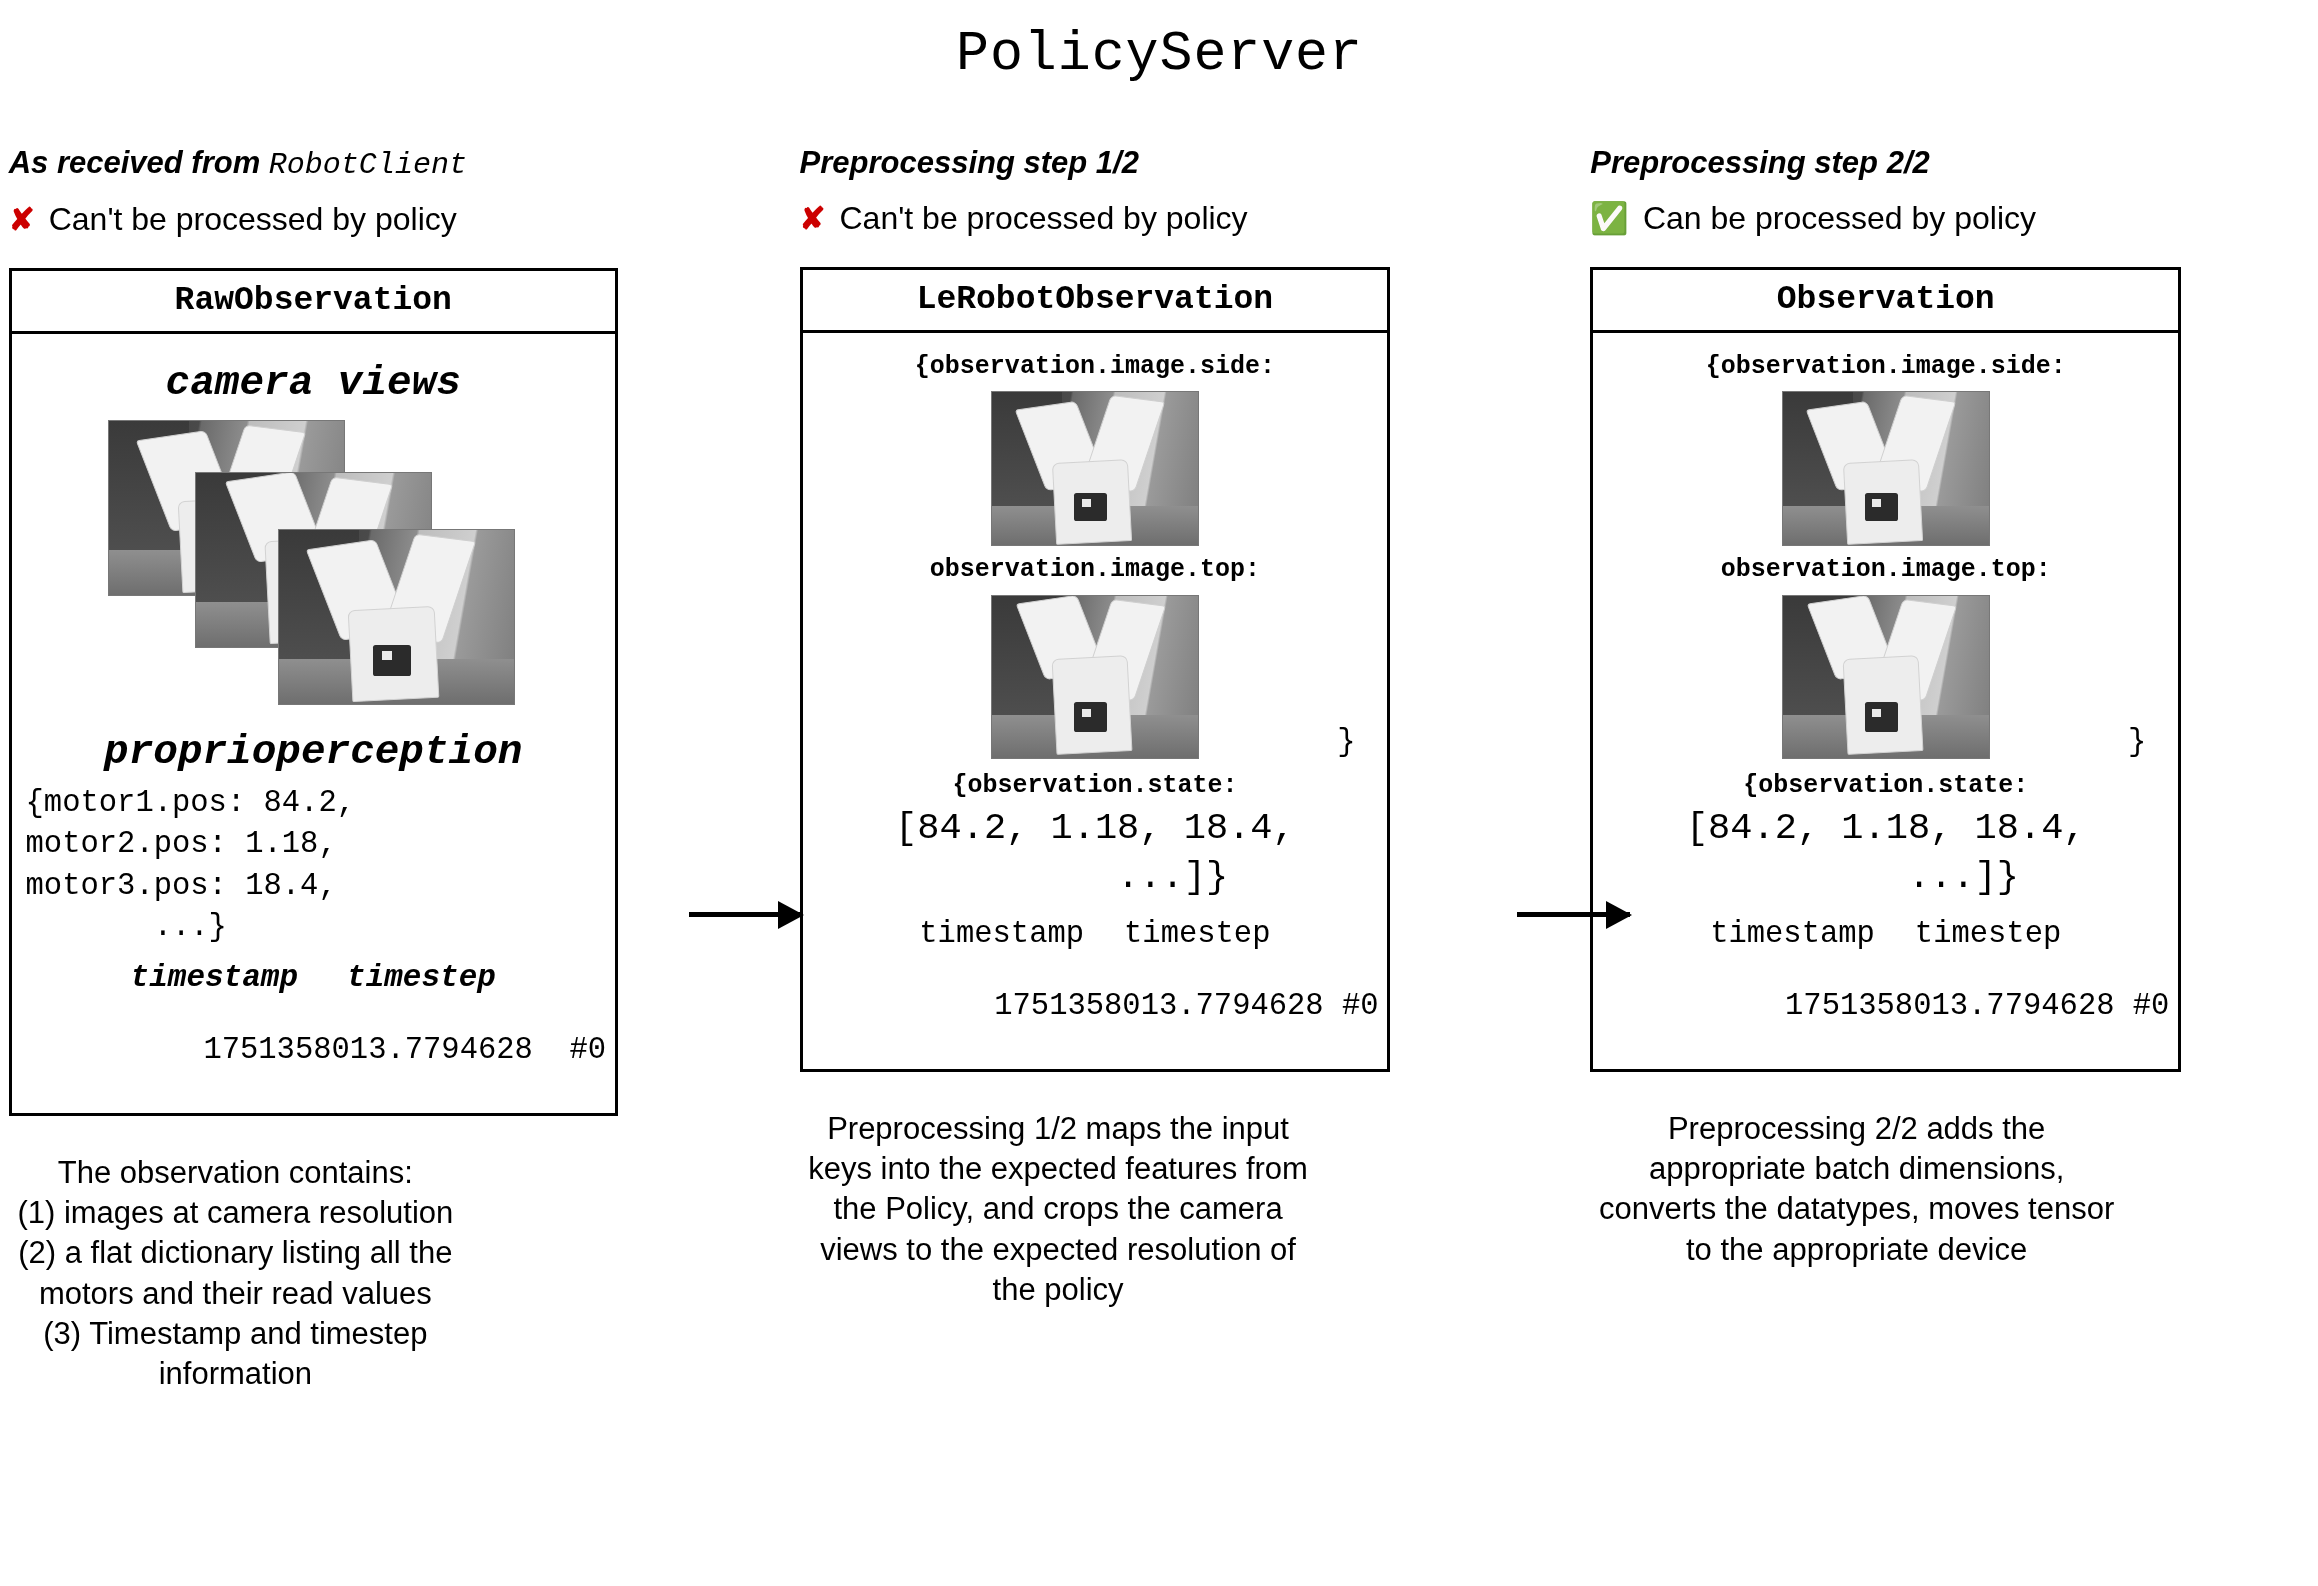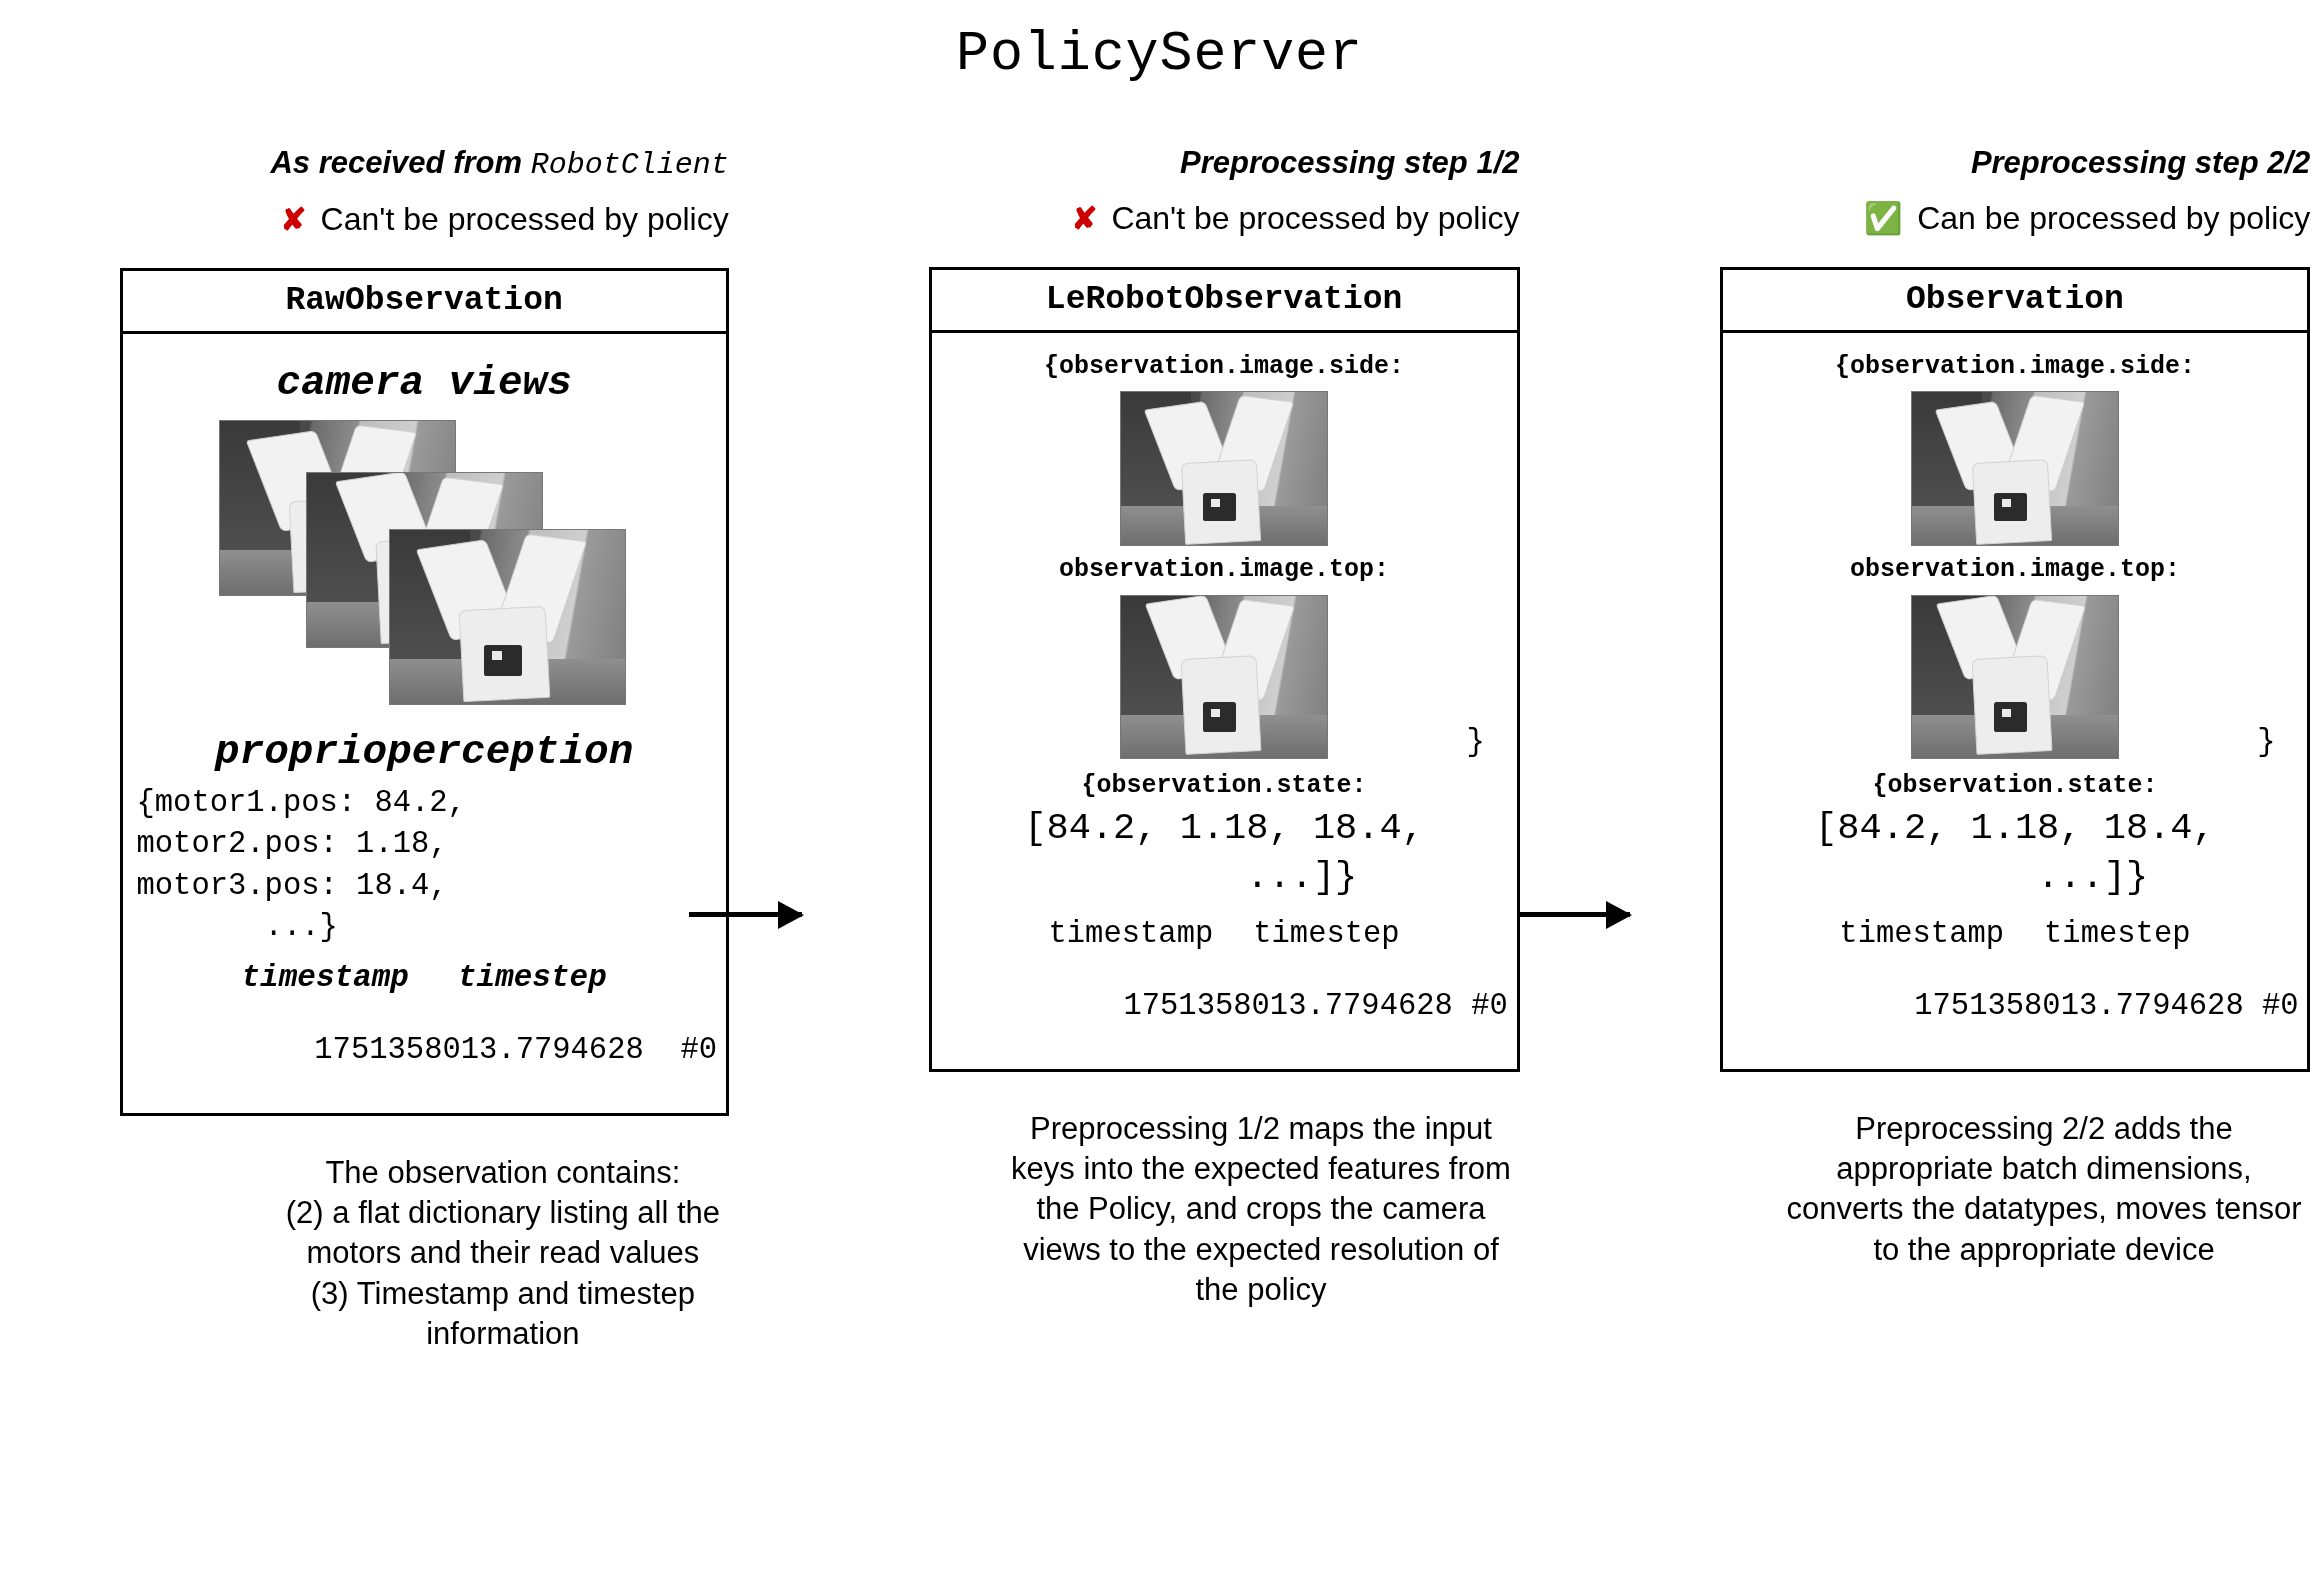--- a/index.html
+++ b/index.html
@@ -30,21 +30,21 @@
     align-items: flex-start;
     justify-content: space-between;
     padding: 0 8.7px;
     margin-top: 59px;
     position: relative;
   }
   .column {
     width: 720px;
     display: flex;
     flex-direction: column;
-    align-items: flex-end;
+    align-items: flex-start;
   }
   .col-heading {
     font-style: italic;
     font-weight: 700;
     font-size: 31px;
     margin-bottom: 19px;
     white-space: nowrap;
   }
   .col-heading.center { text-align: center; }
   .col-heading .mono {
@@ -353,20 +353,21 @@
         </div>
         <div class="ts-values">
           <span>1751358013.7794628</span>&nbsp;&nbsp;<span>#0</span>
         </div>
 
       </div>
     </div>
 
     <div class="caption">
       <span class="line">The observation contains:</span>
+      <span class="line">(1) images at camera resolution</span>
       <span class="line">(2) a flat dictionary listing all the</span>
       <span class="line">motors and their read values</span>
       <span class="line">(3) Timestamp and timestep</span>
       <span class="line">information</span>
     </div>
   </div>
 
   <div class="column">
     <div class="col-heading center">
       <span>Preprocessing step 1/2</span>

